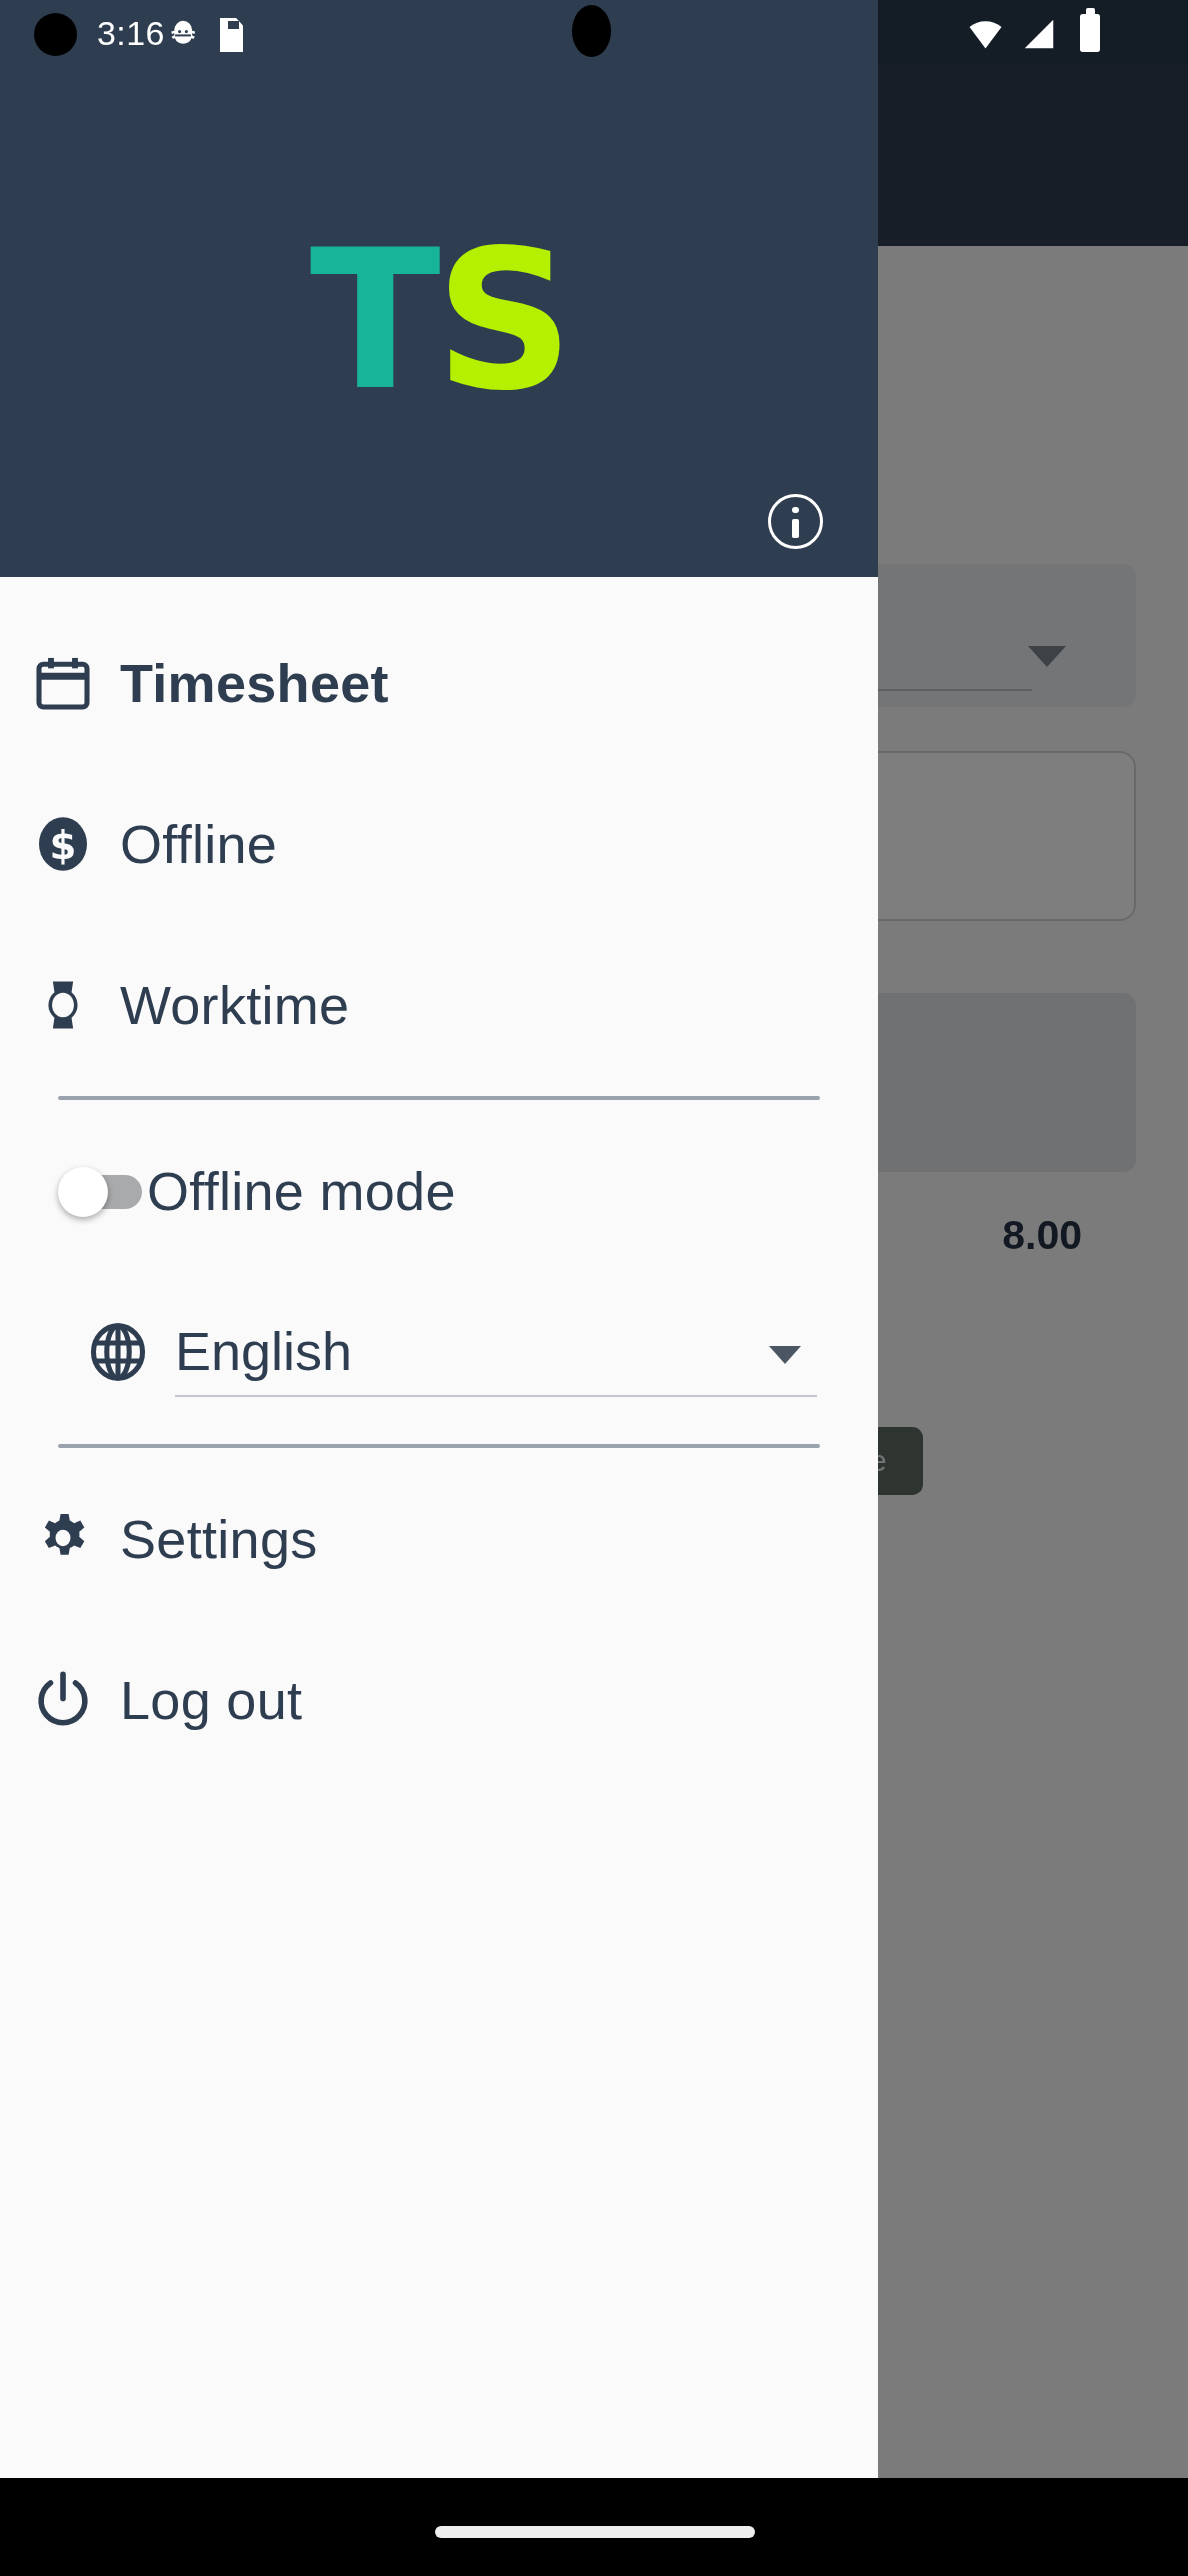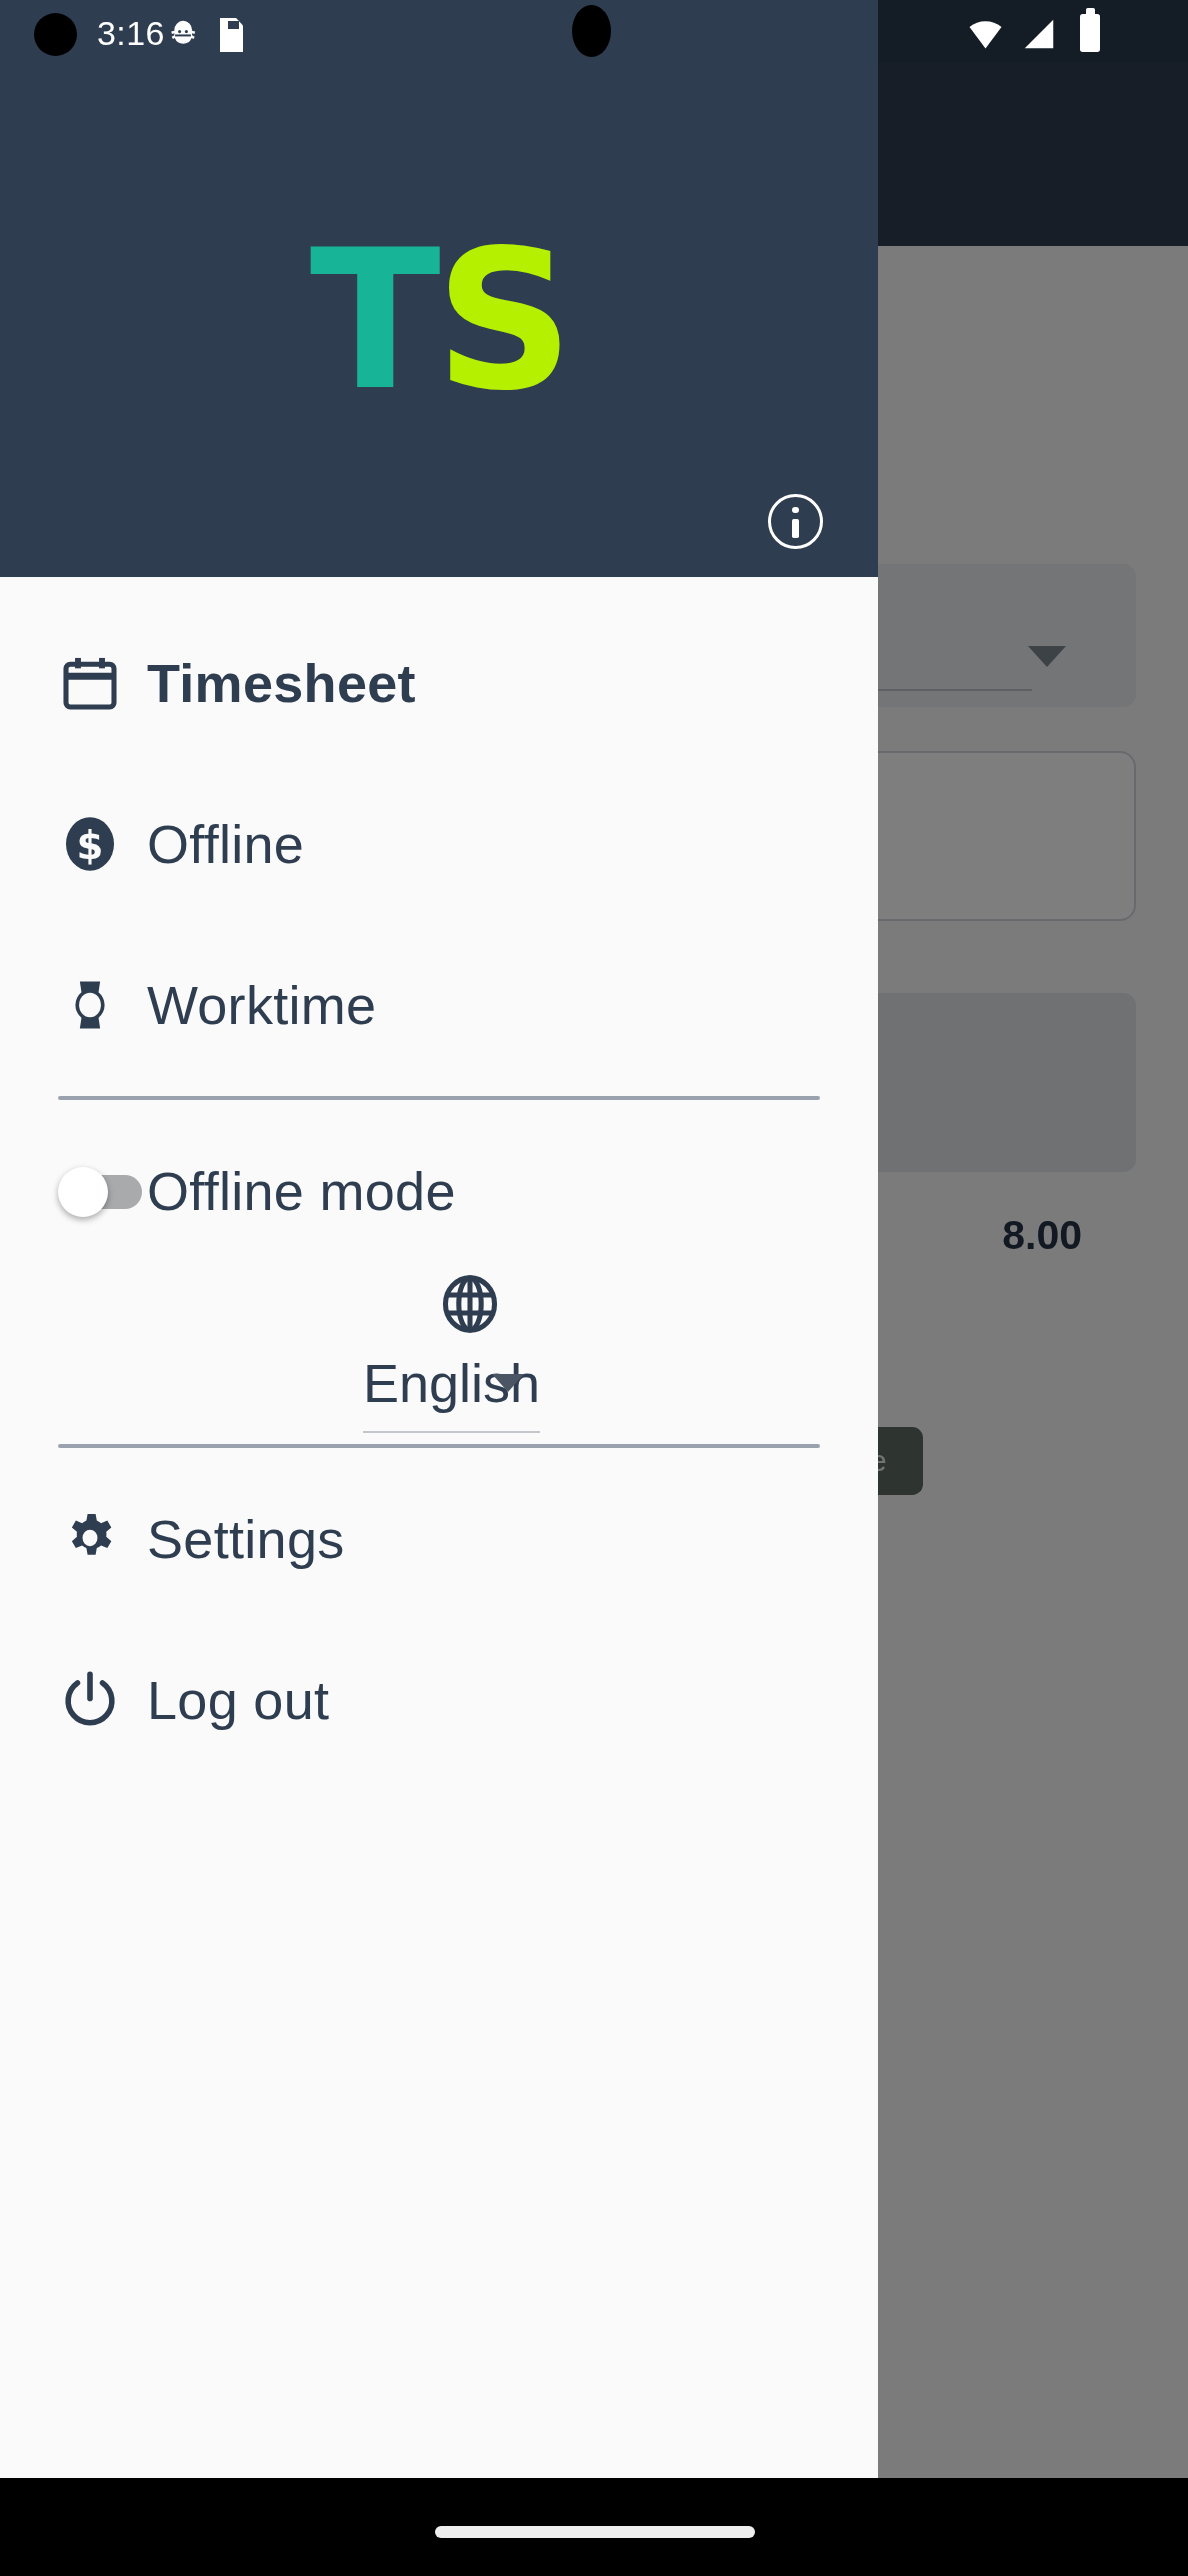--- a/index.html
+++ b/index.html
@@ -218,21 +218,21 @@
 
   #drawer-body {
     flex:1;
     padding-top:25px;
     background:#fafafa;
   }
 
   .nav-item {
     height:161px;
     display:flex; align-items:center;
-    padding-left:58px;
+    padding-left:31px;
   }
   .nav-icon {
     width:89px; flex:none;
     display:flex; align-items:center; justify-content:flex-start;
     color:#2e3d50;
   }
   .nav-label {
     font-size:54px; color:#2e3d50;
     font-weight:300;
     letter-spacing:0.3px;
@@ -266,21 +266,20 @@
     width:50px; height:50px; border-radius:50%;
     background:#ffffff;
     box-shadow:0 2.7px 6.3px rgba(0,0,0,0.32);
   }
 
   
   .lang-row {
     height:161px;
     display:flex; align-items:center;
     padding-left:86px;
-    flex-direction:column;
   }
   .lang-select {
     flex:1; margin-right:61px;
     position:relative; height:89px;
     display:flex; align-items:center;
     border-bottom:2.7px solid #c3c7cc;
   }
   .lang-value {
     font-size:54px; color:#2e3d50; font-weight:300;
   }

